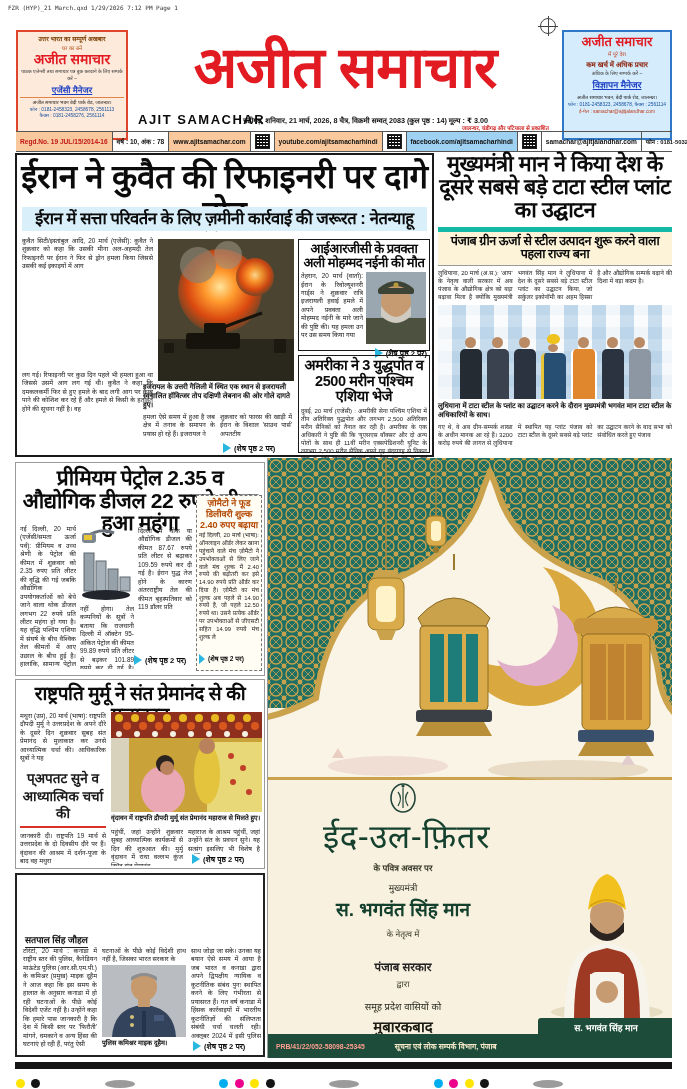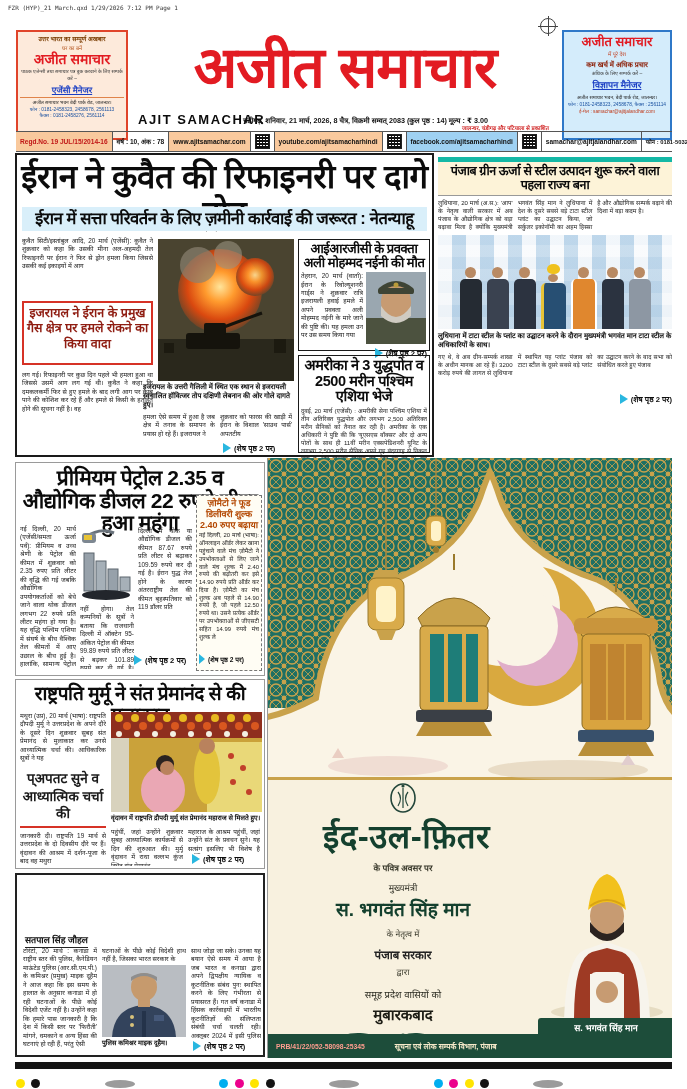--- a/index.html
+++ b/index.html
@@ -3,21 +3,21 @@
 <meta charset="utf-8">
 <style>
   html,body{margin:0;padding:0;background:#e9e9e9;}
   .page{position:relative;width:687px;height:1089px;background:#fff;margin:0 auto;
         font-family:"Liberation Sans","DejaVu Sans",sans-serif;overflow:hidden;color:#111;}
   .abs{position:absolute;}
   .ctr{text-align:center;}
   .hl{font-weight:bold;color:#0b0b0b;line-height:1.08;letter-spacing:-0.4px;}
   .body-txt{font-size:6.4px;line-height:1.32;text-align:justify;color:#1c1c1c;}
   .cap{font-weight:bold;font-size:7px;line-height:1.28;color:#0d0d0d;}
-  .cont{display:flex;align-items:flex-end;gap:3px;font-weight:bold;font-size:7.6px;color:#0d0d0d;}
+  .cont{display:flex;align-items:flex-start;gap:3px;font-weight:bold;font-size:7.6px;color:#0d0d0d;}
   .tri{width:0;height:0;border-left:8px solid #29b7e0;border-top:5px solid transparent;border-bottom:5px solid transparent;flex:0 0 auto;}
   .qr{width:13px;height:13px;flex:0 0 auto;
       background-image:repeating-linear-gradient(0deg,#111 0 1.5px,transparent 1.5px 3px),
                        repeating-linear-gradient(90deg,#111 0 1.5px,#fff 1.5px 3px);
       border:1px solid #222;}
   .seg{display:flex;align-items:center;padding:0 4px;border-left:1px solid #555;height:100%;
        font-size:6.6px;font-weight:bold;white-space:nowrap;}
   .cols3{column-count:3;column-gap:5px;}
   .regmark{width:14px;height:14px;border:1px solid #444;border-radius:50%;position:relative;}
   .regmark:before,.regmark:after{content:"";position:absolute;background:#444;}
@@ -81,22 +81,20 @@
       </div>
     <div class="seg">samachar@ajitjalandhar.com</div>
     <div class="seg" style="font-size:5.8px;">फोन : 0181-5032400, 2459614-63-64 फैक्स : 2280455, 5011025</div>
   </div>
 
   <div class="abs" style="left:15px;top:153px;width:419px;height:304px;border:2px solid #1a1a1a;box-sizing:border-box;">
     <div class="abs hl ctr" style="left:4px;top:4px;width:407px;font-size:33px;">ईरान ने कुवैत की रिफाइनरी पर दागे ड्रोन</div>
     <div class="abs hl ctr" style="left:5px;top:52px;width:405px;font-size:16.5px;background:#d9effa;padding:3px 0;">ईरान में सत्ता परिवर्तन के लिए ज़मीनी कार्रवाई की जरूरत : नेतन्याहू</div>
 
     <div class="abs body-txt" style="left:5px;top:82px;width:131px;height:62px;overflow:hidden;">कुवैत सिटी/इस्तांबुल आदि, 20 मार्च (एजेंसी): कुवैत ने शुक्रवार को कहा कि उसकी मीना अल-अहमदी तेल रिफाइनरी पर ईरान ने फिर से ड्रोन हमला किया जिससे उसकी कई इकाइयों में आग</div>
-    <div class="abs ctr" style="left:5px;top:146px;width:131px;height:64px;border:2px solid #d63226;box-sizing:border-box;
-         font-size:12.5px;font-weight:bold;color:#8f1d12;line-height:1.22;padding:3px 2px;">इजरायल ने ईरान के प्रमुख गैस क्षेत्र पर हमले रोकने का किया वादा</div>
     <div class="abs body-txt" style="left:5px;top:216px;width:131px;height:82px;overflow:hidden;">लग गई। रिफाइनरी पर कुछ दिन पहले भी हमला हुआ था जिससे उसमें आग लग गई थी। कुवैत ने कहा कि दमकलकर्मी फिर से हुए हमले के बाद लगी आग पर काबू पाने की कोशिश कर रहे हैं और हमले से किसी के हताहत होने की सूचना नहीं है। वह</div>
 
     <div class="abs" style="left:141px;top:84px;width:136px;height:142px;">
       <svg width="136" height="142" viewBox="0 0 136 142">
         <rect width="136" height="142" fill="#4a4430"></rect>
         <rect y="100" width="136" height="42" fill="#2a281c"></rect>
         <defs>
           <radialGradient id="fire" cx="50%" cy="45%" r="60%">
             <stop offset="0%" stop-color="#ffe49a"></stop>
               <stop offset="30%" stop-color="#ff9b2e"></stop>
@@ -149,20 +147,21 @@
       <div class="hl ctr" style="font-size:14.5px;">अमरीका ने 3 युद्धपोत व 2500 मरीन पश्चिम एशिया भेजे</div>
       <div class="body-txt" style="height:52px;overflow:hidden;margin-top:2px;font-size:6.1px;">दुबई, 20 मार्च (एजेंसी) : अमरीकी सेना पश्चिम एशिया में तीन अतिरिक्त युद्धपोत और लगभग 2,500 अतिरिक्त मरीन सैनिकों को तैनात कर रही है। अमरीका के एक अधिकारी ने पुष्टि की कि 'यूएसएस बॉक्सर' और दो अन्य पोतों के साथ ही 11वीं मरीन एक्सपेडिशनरी यूनिट के लगभग 2,500 मरीन सैनिक अपने गृह बंदरगाह से निकल चुके हैं और पश्चिम एशिया की ओर जा रहे हैं। यह अमरीकी अधिकारियों ने बताया</div>
       <div class="cont" style="justify-content:flex-end;">
         <span class="tri"></span>
         <span>(शेष पृष्ठ 2 पर)</span>
       </div>
     </div>
   </div>
 
   <div class="abs" style="left:438px;top:153px;width:234px;height:304px;">
+    <div class="hl ctr" style="font-size:21.5px;">मुख्यमंत्री मान ने किया देश के दूसरे सबसे बड़े टाटा स्टील प्लांट का उद्घाटन</div>
     <div class="hl ctr" style="font-size:12.5px;background:#fdf3d8;padding:3px 1px;margin-top:4px;border-top:5px solid #14b8a6;border-bottom:1px solid #999;">पंजाब ग्रीन ऊर्जा से स्टील उत्पादन शुरू करने वाला पहला राज्य बना</div>
     <div class="body-txt cols3" style="margin-top:3px;height:34px;overflow:hidden;font-size:6.1px;">लुधियाना, 20 मार्च (अ.स.): 'आप' के नेतृत्व वाली सरकार में अब पंजाब के औद्योगिक क्षेत्र को बड़ा बढ़ावा मिला है क्योंकि मुख्यमंत्री भगवंत सिंह मान ने लुधियाना में देश के दूसरे सबसे बड़े टाटा स्टील प्लांट का उद्घाटन किया, जो सर्कुलर इकोनॉमी का अहम हिस्सा है और औद्योगिक सम्पर्क बढ़ाने की दिशा में बड़ा कदम है।</div>
 
     <div style="position:relative;width:234px;height:94px;margin-top:2px;background:linear-gradient(#e9f1f8,#cfdce8);overflow:hidden;">
       <div style="position:absolute;inset:0;background-image:
            repeating-linear-gradient(90deg,rgba(255,255,255,0.7) 0 14px,rgba(173,205,230,0.55) 14px 28px),
            repeating-linear-gradient(0deg,rgba(255,255,255,0.25) 0 12px,rgba(160,195,225,0.3) 12px 24px);"></div>
       <div style="position:absolute;bottom:0;left:0;right:0;display:flex;justify-content:center;align-items:flex-end;gap:5px;">
         <div class="gperson">
             <div class="ghead"></div>
@@ -389,26 +388,26 @@
       </g>
     </svg>
 
     
     <div class="abs" style="left:0;top:322px;width:270px;text-align:center;">
       <svg width="30" height="32" viewBox="0 0 30 32" style="margin-top:2px;">
         <ellipse cx="15" cy="16" rx="12" ry="14" fill="none" stroke="#23463a" stroke-width="1.6"></ellipse>
         <path d="M15,6 V26 M10,10 Q15,16 10,24 M20,10 Q15,16 20,24" stroke="#23463a" stroke-width="1.2" fill="none"></path>
         <circle cx="15" cy="4" r="1.6" fill="#23463a"></circle>
       </svg>
-      <div style="font-size:33px;font-weight:bold;color:#14402e;letter-spacing:0.5px;line-height:1.15;margin-left:7px;">ईद-उल-फ़ितर</div>
+      <div style="font-size:33px;font-weight:normal;color:#14402e;letter-spacing:0.5px;line-height:1.15;margin-left:7px;">ईद-उल-फ़ितर</div>
       <div style="font-size:8.5px;font-weight:bold;color:#3a3a2c;margin-top:6px;">के पवित्र अवसर पर</div>
       <div style="font-size:9px;color:#2c2c22;margin-top:8px;">मुख्यमंत्री</div>
       <div style="font-size:19px;font-weight:bold;color:#14402e;margin-top:2px;">स. भगवंत सिंह मान</div>
       <div style="font-size:8.5px;color:#3a3a2c;margin-top:6px;">के नेतृत्व में</div>
-      <div style="font-size:11.5px;font-weight:bold;color:#222;margin-top:8px;">पंजाब सरकार</div>
+      <div style="font-size:11.5px;font-weight:bold;color:#222;margin-top:20px;">पंजाब सरकार</div>
       <div style="font-size:8.5px;color:#3a3a2c;margin-top:4px;">द्वारा</div>
       <div style="font-size:9.5px;color:#2c2c22;margin-top:11px;">समूह प्रदेश वासियों को</div>
       <div style="font-size:15px;font-weight:bold;color:#1c1c14;margin-top:3px;">मुबारकबाद</div>
       <svg width="130" height="16" viewBox="0 0 130 16" style="margin-top:4px;">
         <path d="M5,8 C30,0 45,16 65,8 C85,0 100,16 125,8" stroke="#1d4d3a" stroke-width="1.4" fill="none"></path>
         <circle cx="5" cy="8" r="2" fill="#1d4d3a"></circle>
           <circle cx="65" cy="8" r="2.4" fill="#1d4d3a"></circle>
           <circle cx="125" cy="8" r="2" fill="#1d4d3a"></circle>
       </svg>
     </div>

